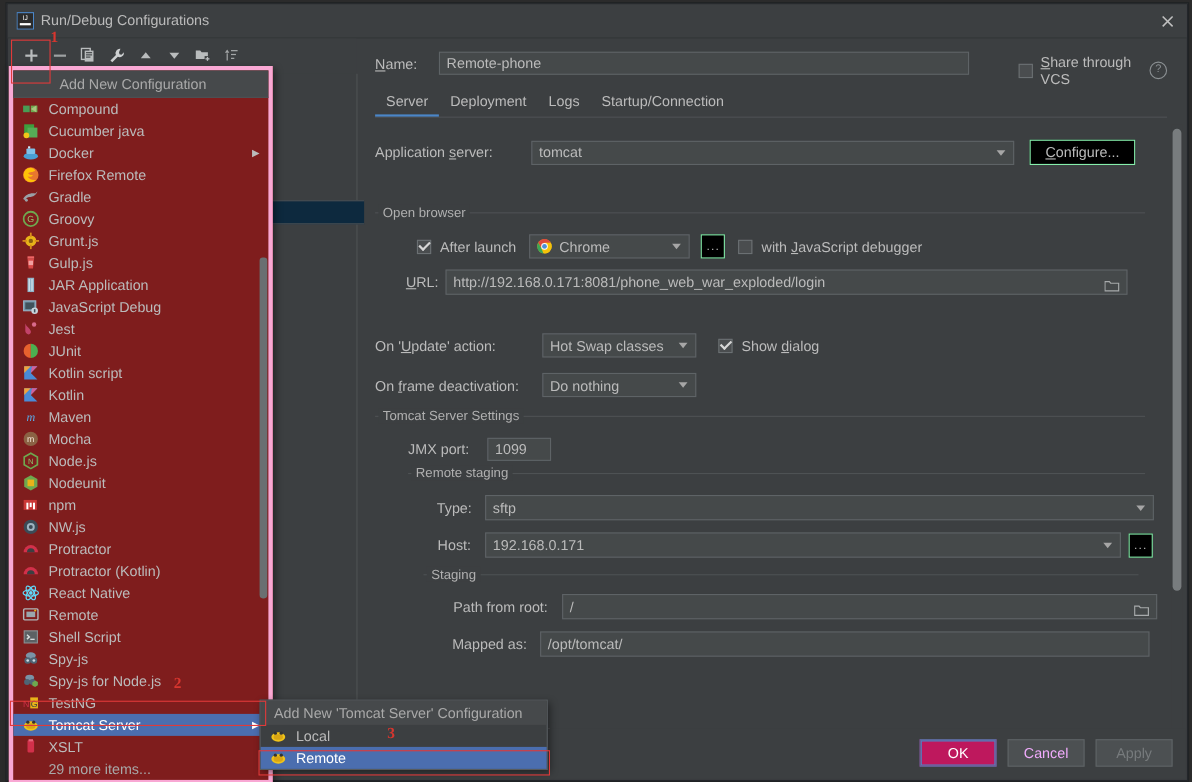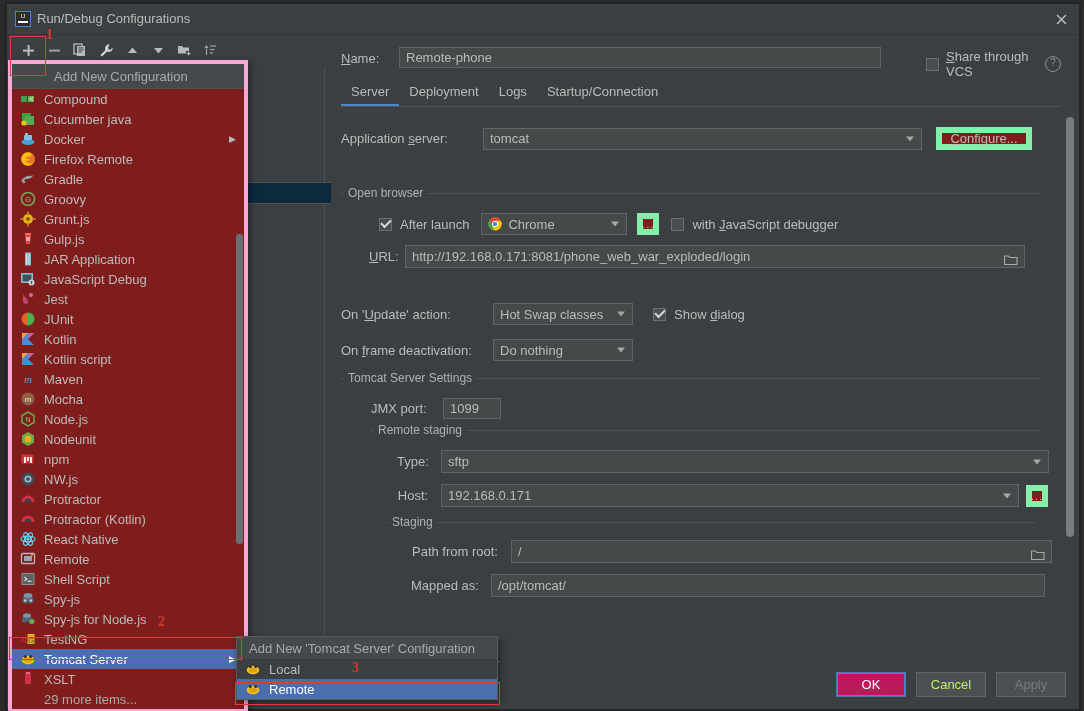--- a/index.html
+++ b/index.html
@@ -283,22 +283,22 @@
   }
   .combo .arrow {
     position: absolute; right: 7px; top: 50%;
     transform: translateY(-50%);
     width: 0; height: 0;
     border-left: 4px solid transparent;
     border-right: 4px solid transparent;
     border-top: 5px solid #a6a6a6;
   }
   .btn {
-    background: #7f1d1d;
-    border: 6px solid #86efac;
+    background: #000000;
+    border: 1px solid #86efac;
     color: #bbbbbb;
     font-size: 13px;
     height: 23px;
     padding: 0 10px;
     display: flex; align-items: center; justify-content: center;
     box-sizing: border-box;
   }
   .btn-ellipsis {
     width: 22px; height: 22px; padding: 0;
     font-size: 11px; letter-spacing: 1px;
@@ -346,21 +346,21 @@
   .footer-btns {
     position: absolute; right: 12px; top: 10px;
     display: flex; gap: 10px;
   }
   .dlg-btn {
     width: 70px; height: 25px;
     font-size: 13px;
     display: flex; align-items: center; justify-content: center;
     border: 1px solid #5e6366;
     background: #4c5052;
-    color: #bef264;
+    color: #f0abfc;
     box-sizing: border-box;
   }
   .dlg-btn.primary {
     background: #be185d;
     border: 1px solid #4a7aaa;
     color: #ffffff;
     box-shadow: 0 0 0 1px #4b86c8 inset;
   }
   .dlg-btn.disabled { color: #777b7d; }
   
@@ -738,29 +738,29 @@
               <path d="M8 1.5a6.5 6.5 0 0 1 0 13z" fill="#4caf50"></path>
             </svg></span>
           <span class="pi-label">JUnit</span>
         </div>
         <div class="popup-item">
           <span class="pi-icon"><svg width="16" height="16" viewBox="0 0 16 16">
               <path d="M2 2h12L8 8l6 6H2z" fill="#4a8bd6"></path>
               <path d="M2 2h6L2 8z" fill="#f2a33c"></path>
               <path d="M8 8l6-6H9z" fill="#d4609a"></path>
             </svg></span>
-          <span class="pi-label">Kotlin</span>
+          <span class="pi-label">Kotlin script</span>
         </div>
         <div class="popup-item">
           <span class="pi-icon"><svg width="16" height="16" viewBox="0 0 16 16">
               <path d="M2 2h12L8 8l6 6H2z" fill="#4a8bd6"></path>
               <path d="M2 2h6L2 8z" fill="#f2a33c"></path>
               <path d="M8 8l6-6H9z" fill="#d4609a"></path>
             </svg></span>
-          <span class="pi-label">Kotlin script</span>
+          <span class="pi-label">Kotlin</span>
         </div>
         <div class="popup-item">
           <span class="pi-icon"><svg width="16" height="16" viewBox="0 0 16 16">
               <text x="8" y="12" font-size="11" fill="#5aa9e6" text-anchor="middle" font-style="italic" font-family="Liberation Serif, serif">m</text>
             </svg></span>
           <span class="pi-label">Maven</span>
         </div>
         <div class="popup-item">
           <span class="pi-icon"><svg width="16" height="16" viewBox="0 0 16 16">
               <circle cx="8" cy="8" r="6.5" fill="#8b6244"></circle>

